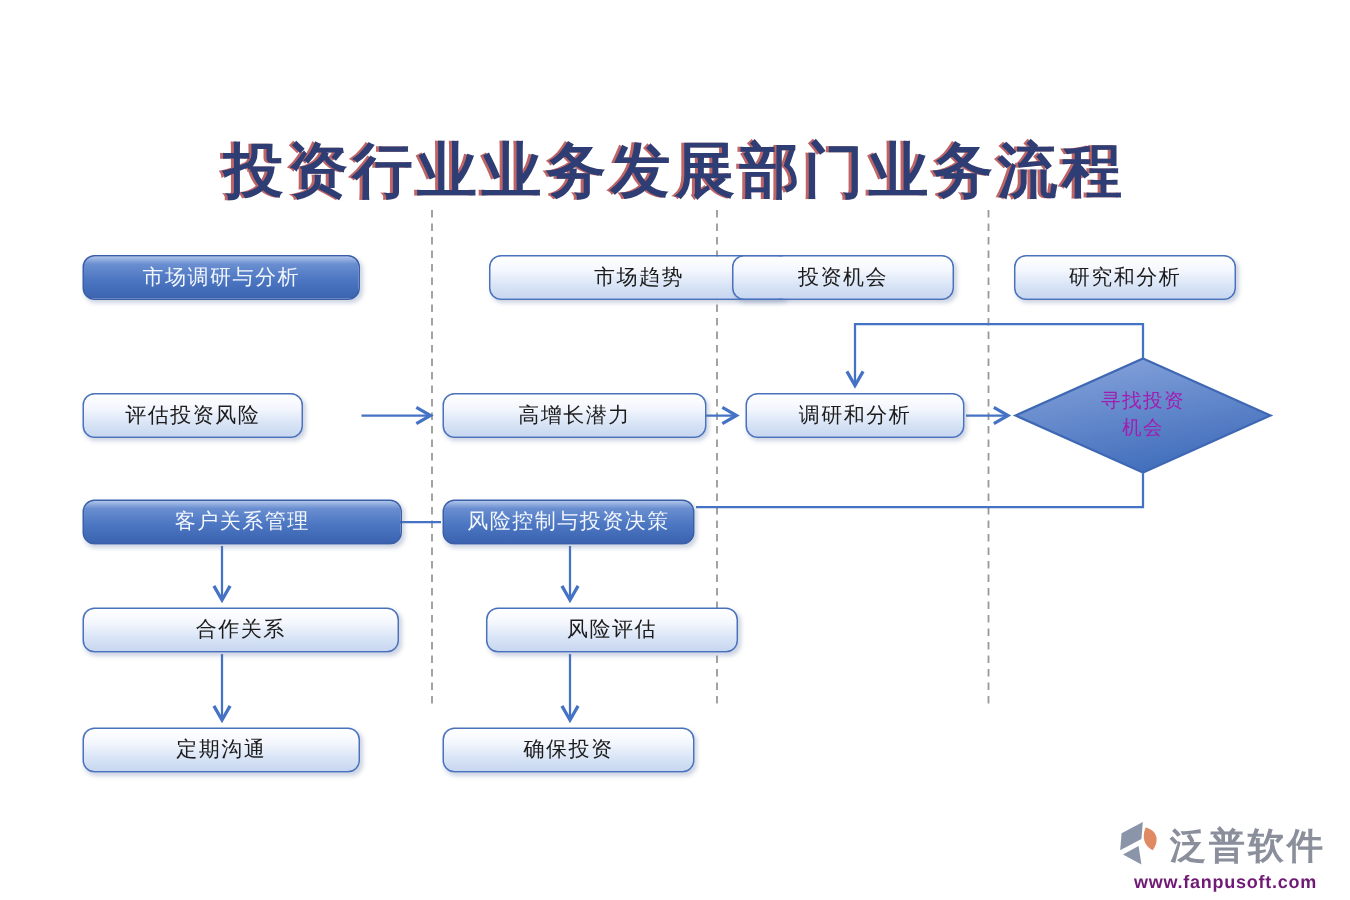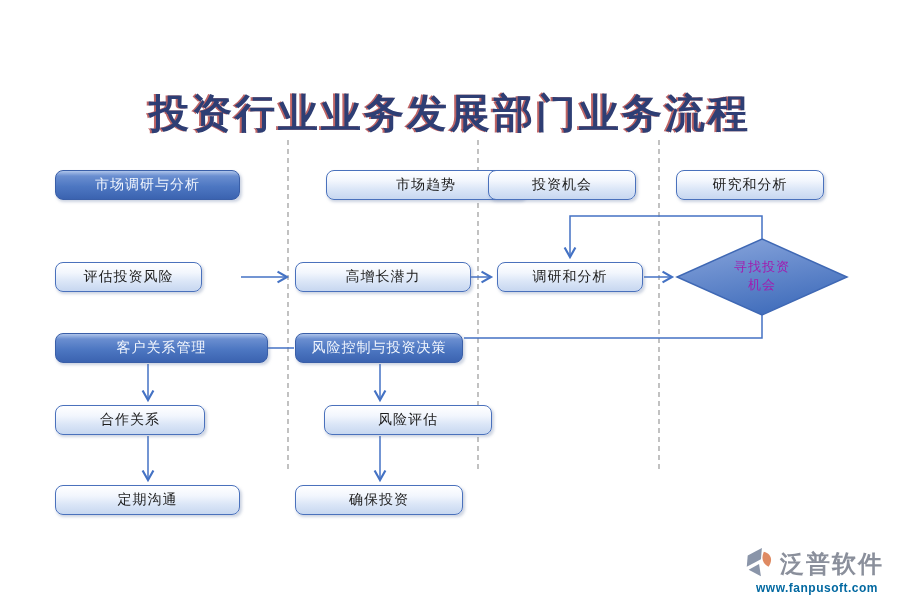--- a/index.html
+++ b/index.html
@@ -44,21 +44,21 @@
 
   
   .logo{position:absolute;left:742px;top:547px;width:152px;}
   .logo-row{display:flex;align-items:center;}
   .logo-name{
     font-size:24px;font-weight:bold;letter-spacing:2px;color:#8a8f9b;
     margin-left:2px;white-space:nowrap;
   }
   .logo-url{
     margin-top:0px;text-align:center;width:150px;
-    font-size:12px;font-weight:bold;letter-spacing:0.5px;color:#0369a1;
+    font-size:12px;font-weight:bold;letter-spacing:0.5px;color:#701a75;
   }
 </style>
 </head>
 <body>
 
 <div id="stage">
 
   <div class="title">投资行业业务发展部门业务流程</div>
 
   <svg class="layer" viewBox="0 0 900 600">
@@ -115,21 +115,21 @@
     </div>
   <div class="diamond-label">寻找投资机会</div>
 
   <div class="node dark" style="left:55px;top:333px;width:213px;">
       <span>客户关系管理</span>
     </div>
   <div class="node dark" style="left:295px;top:333px;width:168px;">
       <span>风险控制与投资决策</span>
     </div>
 
-  <div class="node light" style="left:55px;top:405px;width:150px;">
+  <div class="node light" style="left:55px;top:405px;width:211px;">
       <span>合作关系</span>
     </div>
   <div class="node light" style="left:295px;top:405px;width:168px;margin-left:29px;">
       <span>风险评估</span>
     </div>
 
   <div class="node light" style="left:55px;top:485px;width:185px;">
       <span>定期沟通</span>
     </div>
   <div class="node light" style="left:295px;top:485px;width:168px;">

